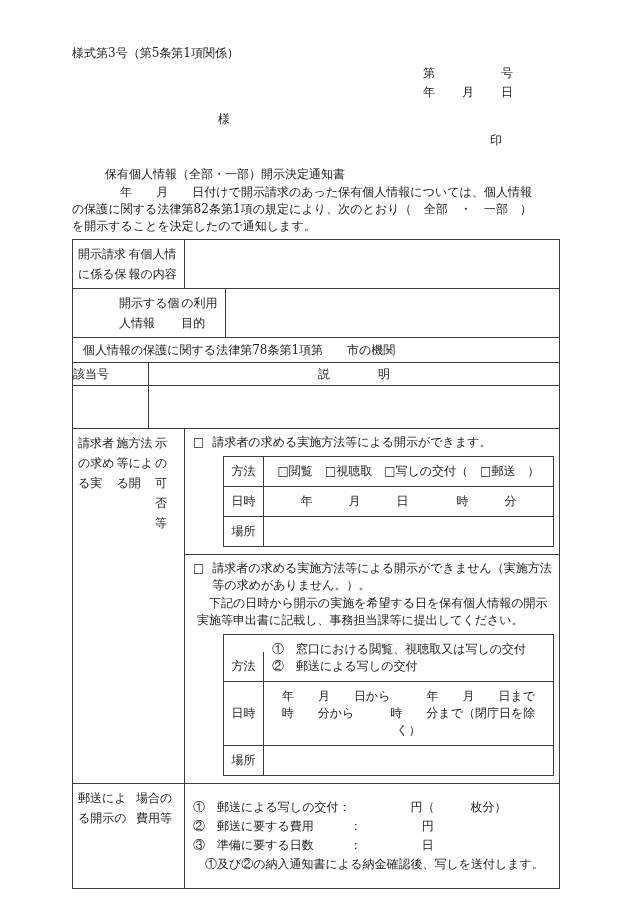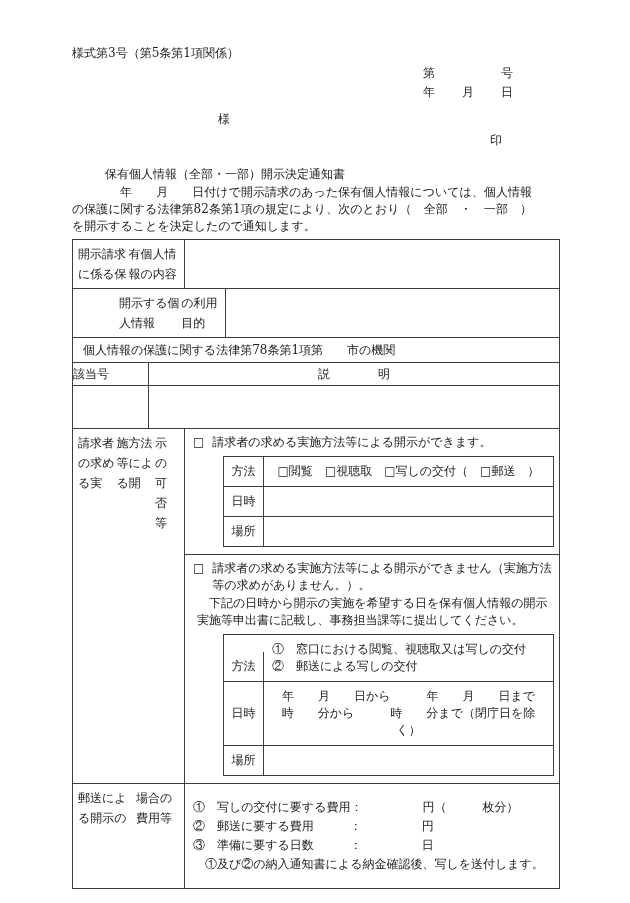--- a/index.html
+++ b/index.html
@@ -135,20 +135,21 @@
             <div class="inner-row">
               <div class="inner-label">方法</div>
               <div class="inner-value method-opts row1h">
                 <span>□閲覧</span>
                 <span>□視聴取</span>
                 <span>□写しの交付（　□郵送　）</span>
               </div>
             </div>
             <div class="inner-row">
               <div class="inner-label">日時</div>
+              <div class="inner-value center row1h">年　　　月　　　日　　　　時　　　分</div>
             </div>
             <div class="inner-row">
               <div class="inner-label">場所</div>
               <div class="inner-value place-cell"></div>
             </div>
           </div>
         </div>
 
         <div class="chk-block second">
           <div class="chk-line">
@@ -180,21 +181,21 @@
 
       </div>
     </div>
 
     <div class="t-row r5">
       <div class="t-label">
         <span>郵送による開示の</span>
         <span>場合の費用等</span>
       </div>
       <div class="t-body fee-body">
-        <div class="fee-line">①　写しの交付に要する費用：　　　　　円（　　　枚分）</div>
+        <div class="fee-line">①　郵送による写しの交付：　　　　　円（　　　枚分）</div>
         <div class="fee-line">②　郵送に要する費用　　　：　　　　　円</div>
         <div class="fee-line">③　準備に要する日数　　　：　　　　　日</div>
         <div class="fee-line">　①及び②の納入通知書による納金確認後、写しを送付します。</div>
       </div>
     </div>
 
   </div>
 </div>
 
 </body></html>

